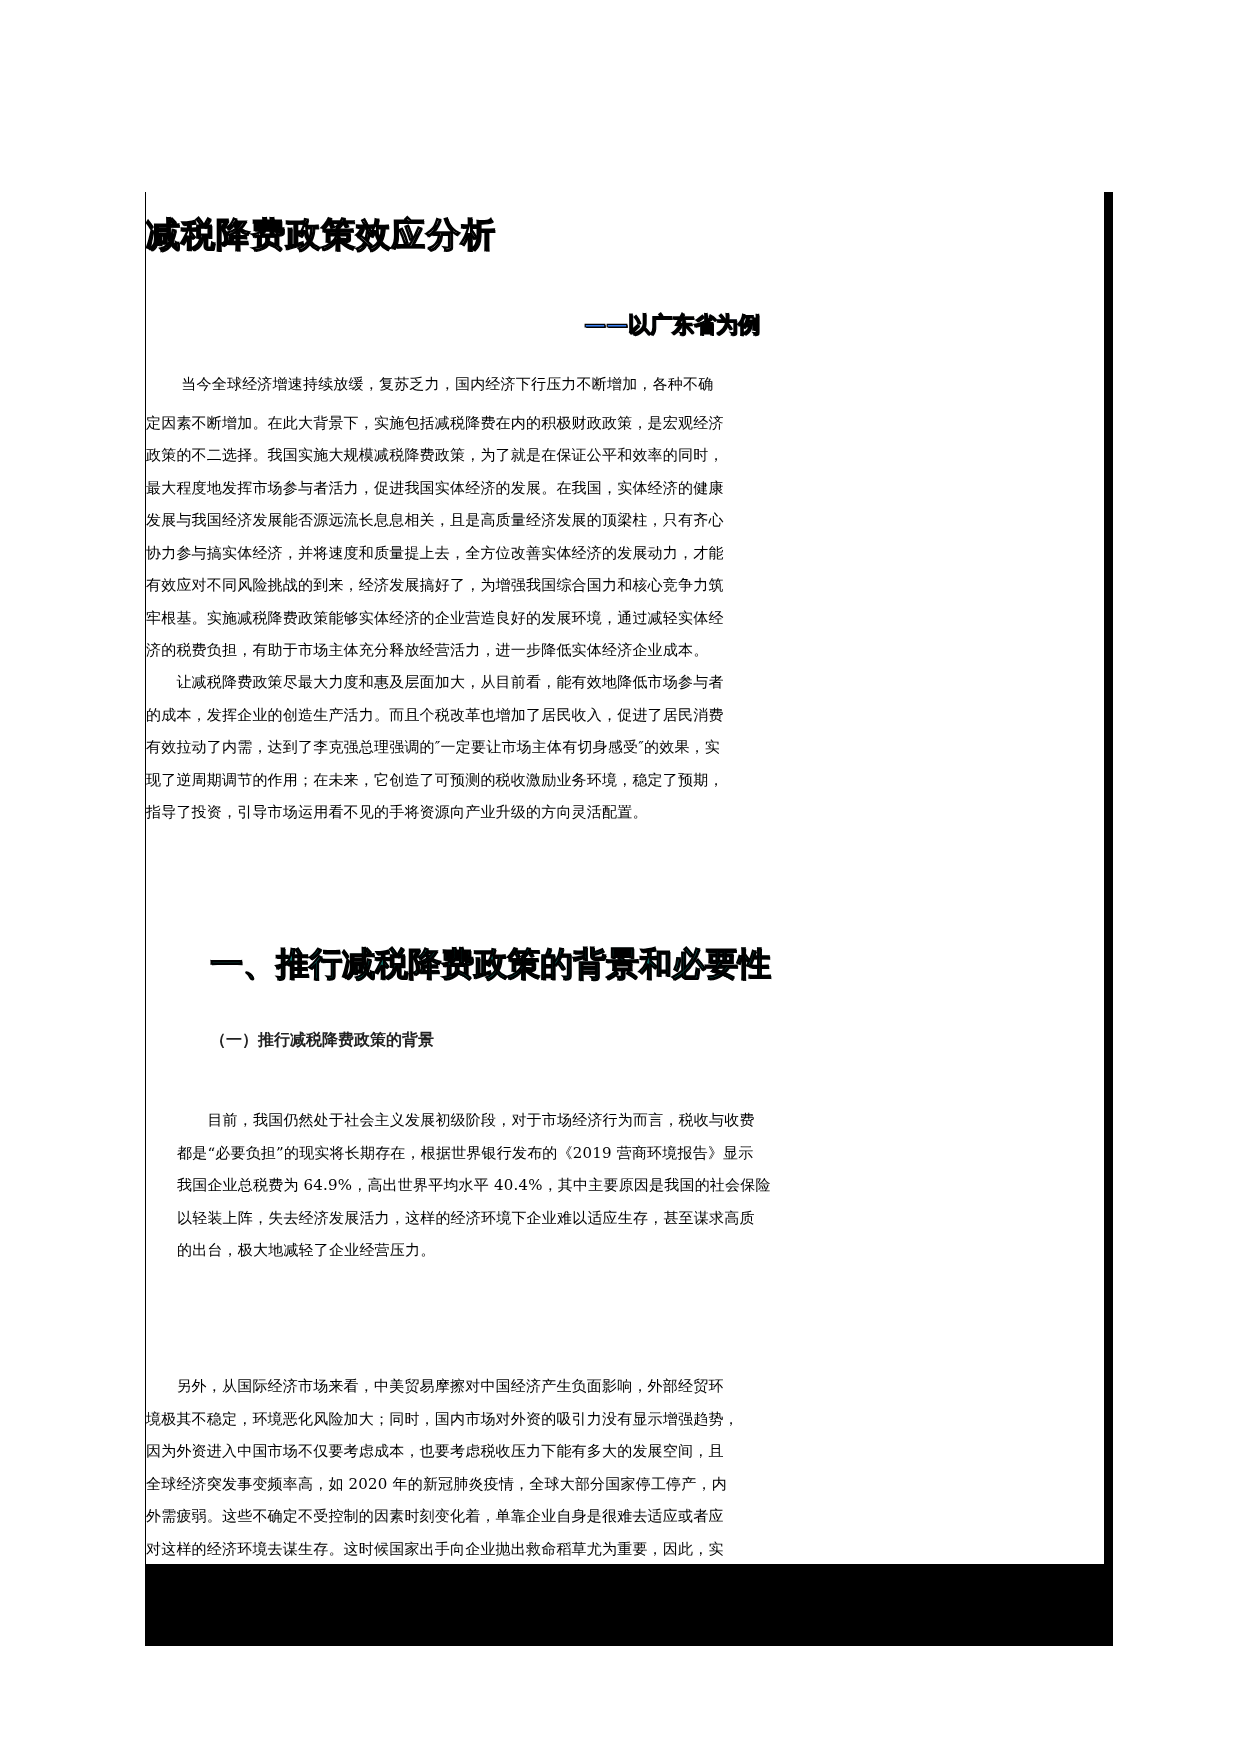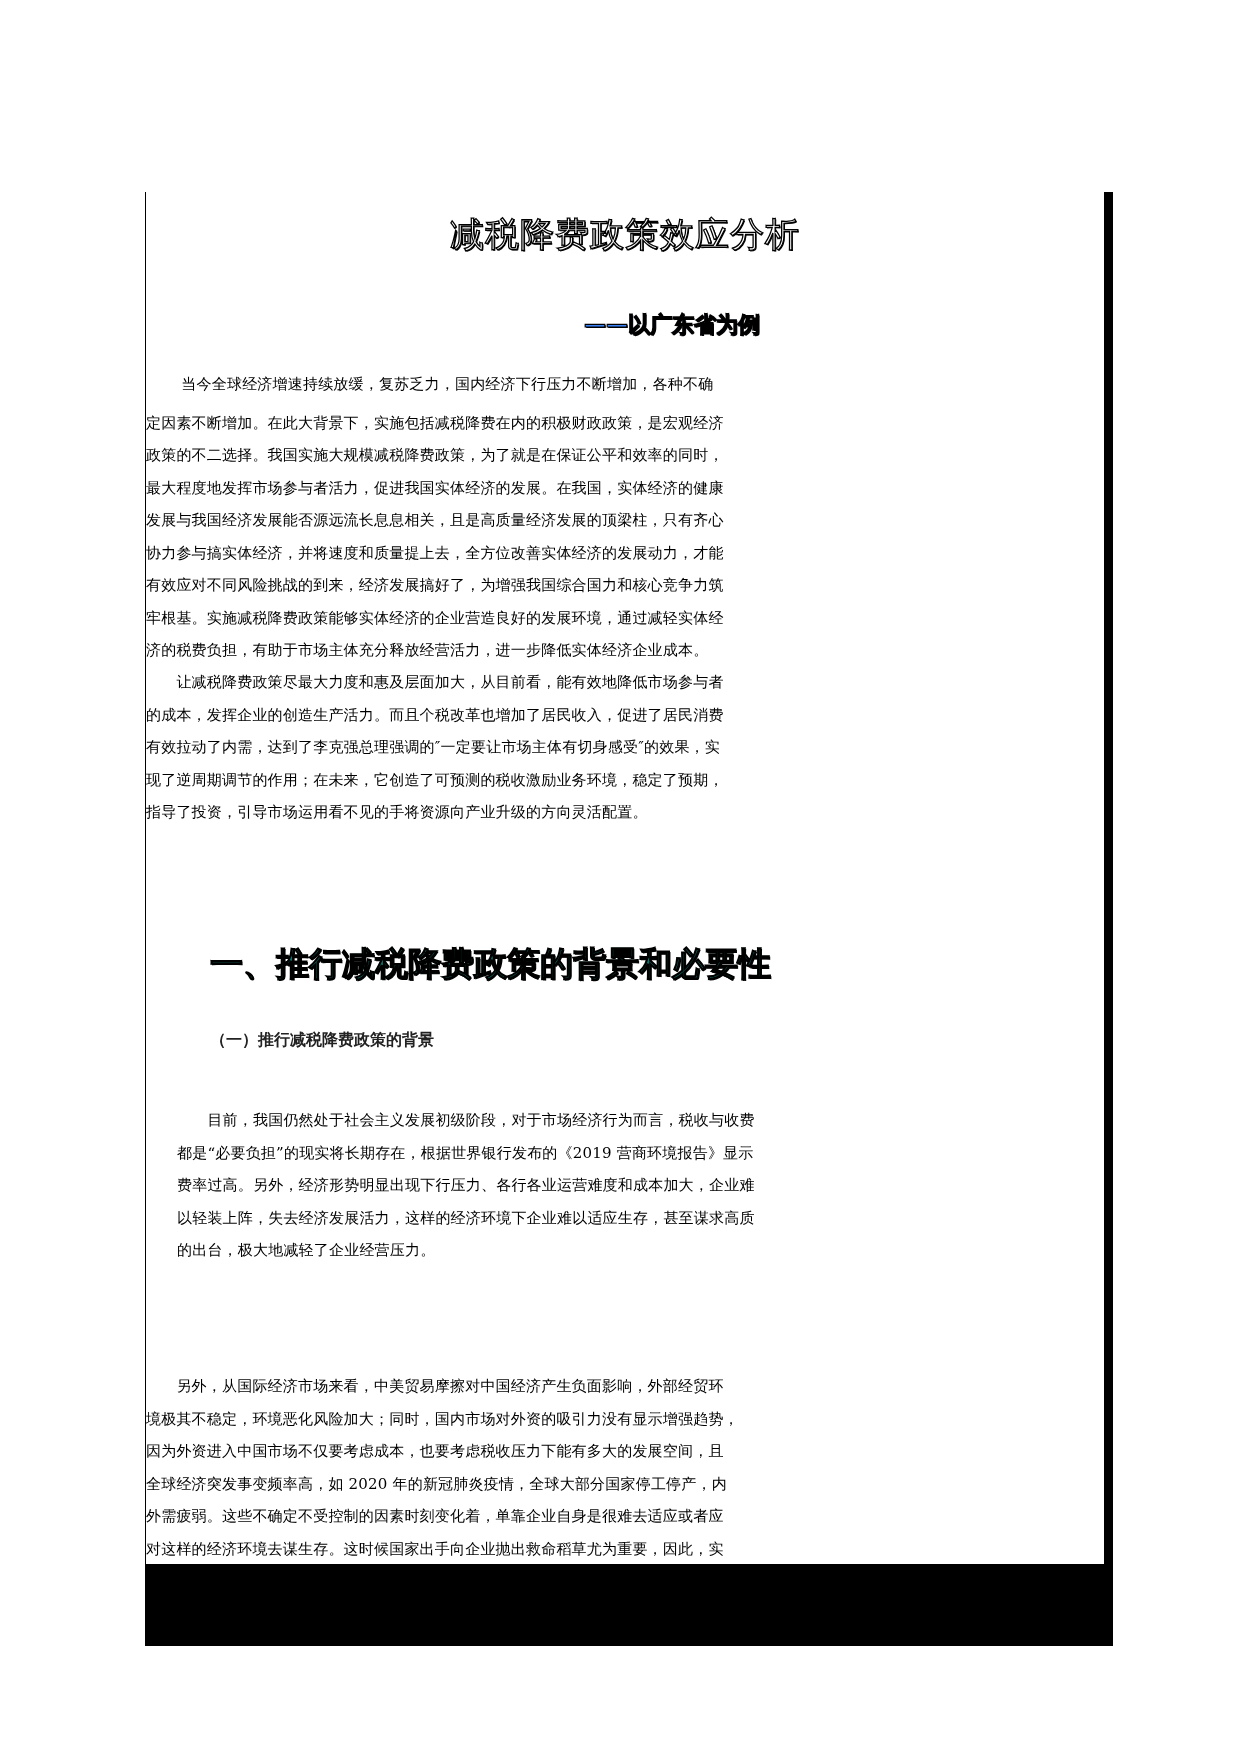--- a/index.html
+++ b/index.html
@@ -2,22 +2,22 @@
 <html><head>
 <meta charset="utf-8">
 <style>
   html, body { margin: 0; padding: 0; background: #ffffff; }
   body { width: 1240px; height: 1754px; position: relative; overflow: hidden;
          font-family: "DejaVu Serif", "Liberation Serif", serif; color: #000; }
   .left-border { position: absolute; left: 145px; top: 192px; width: 1px; height: 1372px; background: #000; }
   .right-bar { position: absolute; left: 1104px; top: 192px; width: 9px; height: 1372px; background: #000; }
   .bottom-block { position: absolute; left: 145px; top: 1564px; width: 968px; height: 82px; background: #000; }
   .page { position: absolute; left: 146px; top: 192px; width: 958px; }
-  .title { position: absolute; top: 20px; left: 0; width: 958px; text-align: center;
-           font-family: "DejaVu Sans", sans-serif; font-size: 34px; font-weight: normal;
+  .title { position: absolute; top: 20px; left: 0; width: 958px; text-align: left;
+           font-family: "DejaVu Sans", sans-serif; font-size: 34px; font-weight: bold;
            color: #fff; -webkit-text-stroke: 1.3px #000; letter-spacing: 1px;
            text-shadow: 1px 1px 0 #000; }
   .subtitle { position: absolute; top: 118px; left: 12px; width: 958px; text-align: center;
               font-family: "DejaVu Sans", sans-serif; font-size: 22px; font-weight: bold;
               color: #3b82f6; -webkit-text-stroke: 1.2px #000; padding-left: 70px; box-sizing: border-box;
               text-shadow: 1px 1px 0 #000; }
   .para { position: absolute; left: 0; width: 958px; font-size: 15px; line-height: 32.5px;
           text-align: justify; letter-spacing: 0.2px; }
   .para .line { display: block; white-space: nowrap; overflow: hidden; }
   .h1 { position: absolute; left: 64px; top: 750px; font-family: "DejaVu Sans", sans-serif;
@@ -56,21 +56,21 @@
     <span class="line">现了逆周期调节的作用；在未来，它创造了可预测的税收激励业务环境，稳定了预期，</span>
     <span class="line">指导了投资，引导市场运用看不见的手将资源向产业升级的方向灵活配置。</span>
   </div>
 
   <div class="h1">一、推行减税降费政策的背景和必要性</div>
   <div class="h2">（一）推行减税降费政策的背景</div>
 
   <div class="para" style="top:912px;margin-left:31px;">
     <span class="line">　　目前，我国仍然处于社会主义发展初级阶段，对于市场经济行为而言，税收与收费</span>
     <span class="line">都是“必要负担”的现实将长期存在，根据世界银行发布的《2019 营商环境报告》显示</span>
-    <span class="line">费率过高。另外，经济形势明显出现下行压力、各行各业运营难度和成本加大，企业难</span>
+    <span class="line">我国企业总税费为 64.9%，高出世界平均水平 40.4%，其中主要原因是我国的社会保险</span>
     <span class="line">以轻装上阵，失去经济发展活力，这样的经济环境下企业难以适应生存，甚至谋求高质</span>
     <span class="line">的出台，极大地减轻了企业经营压力。</span>
   </div>
 
   <div class="para" style="top:1178px;">
     <span class="line">　　另外，从国际经济市场来看，中美贸易摩擦对中国经济产生负面影响，外部经贸环</span>
     <span class="line">境极其不稳定，环境恶化风险加大；同时，国内市场对外资的吸引力没有显示增强趋势，</span>
     <span class="line">因为外资进入中国市场不仅要考虑成本，也要考虑税收压力下能有多大的发展空间，且</span>
     <span class="line">全球经济突发事变频率高，如 2020 年的新冠肺炎疫情，全球大部分国家停工停产，内</span>
     <span class="line">外需疲弱。这些不确定不受控制的因素时刻变化着，单靠企业自身是很难去适应或者应</span>

